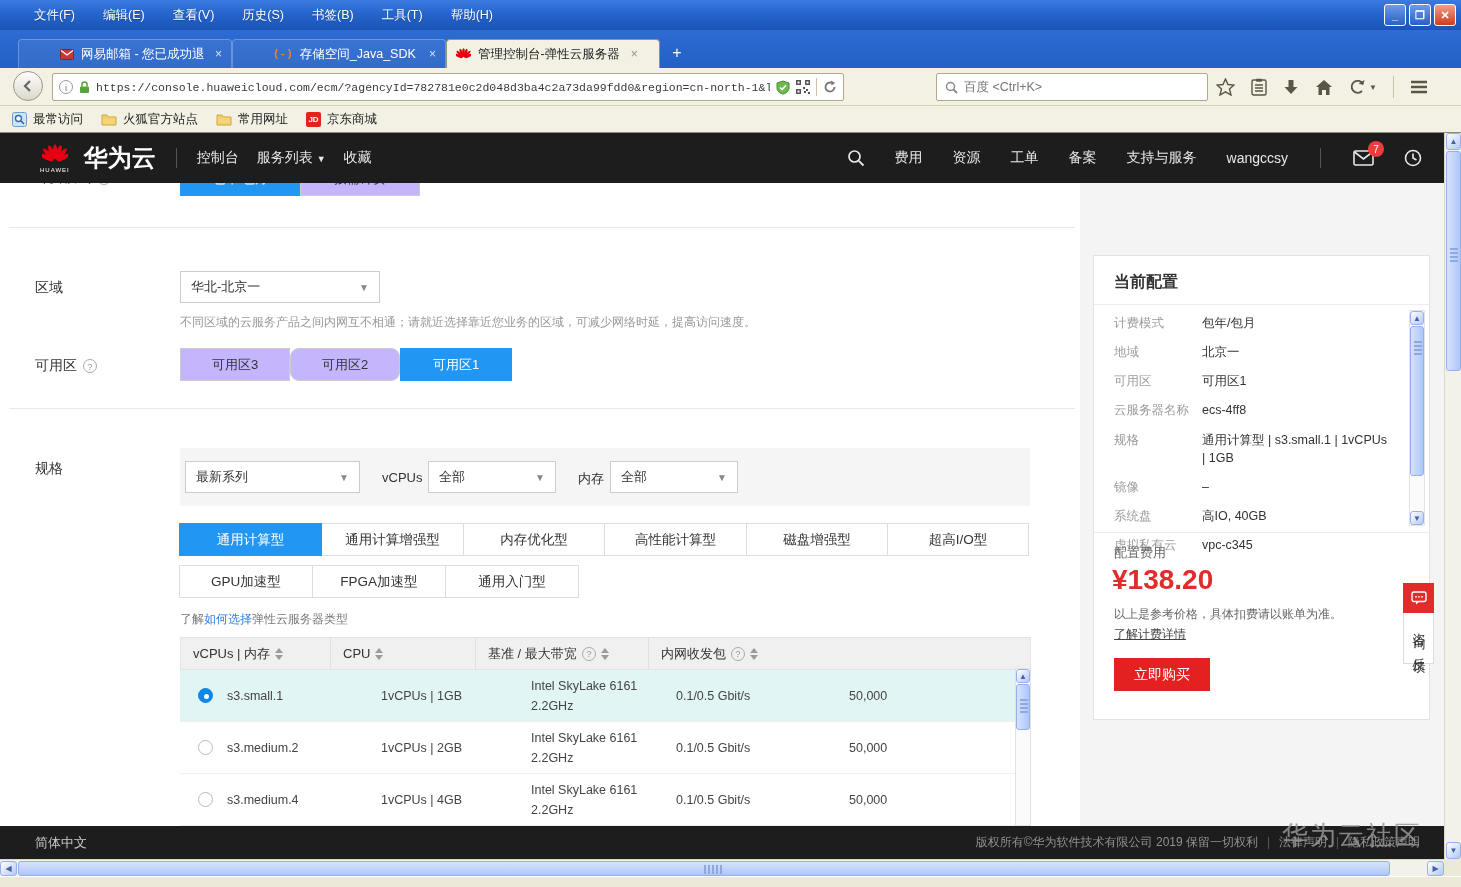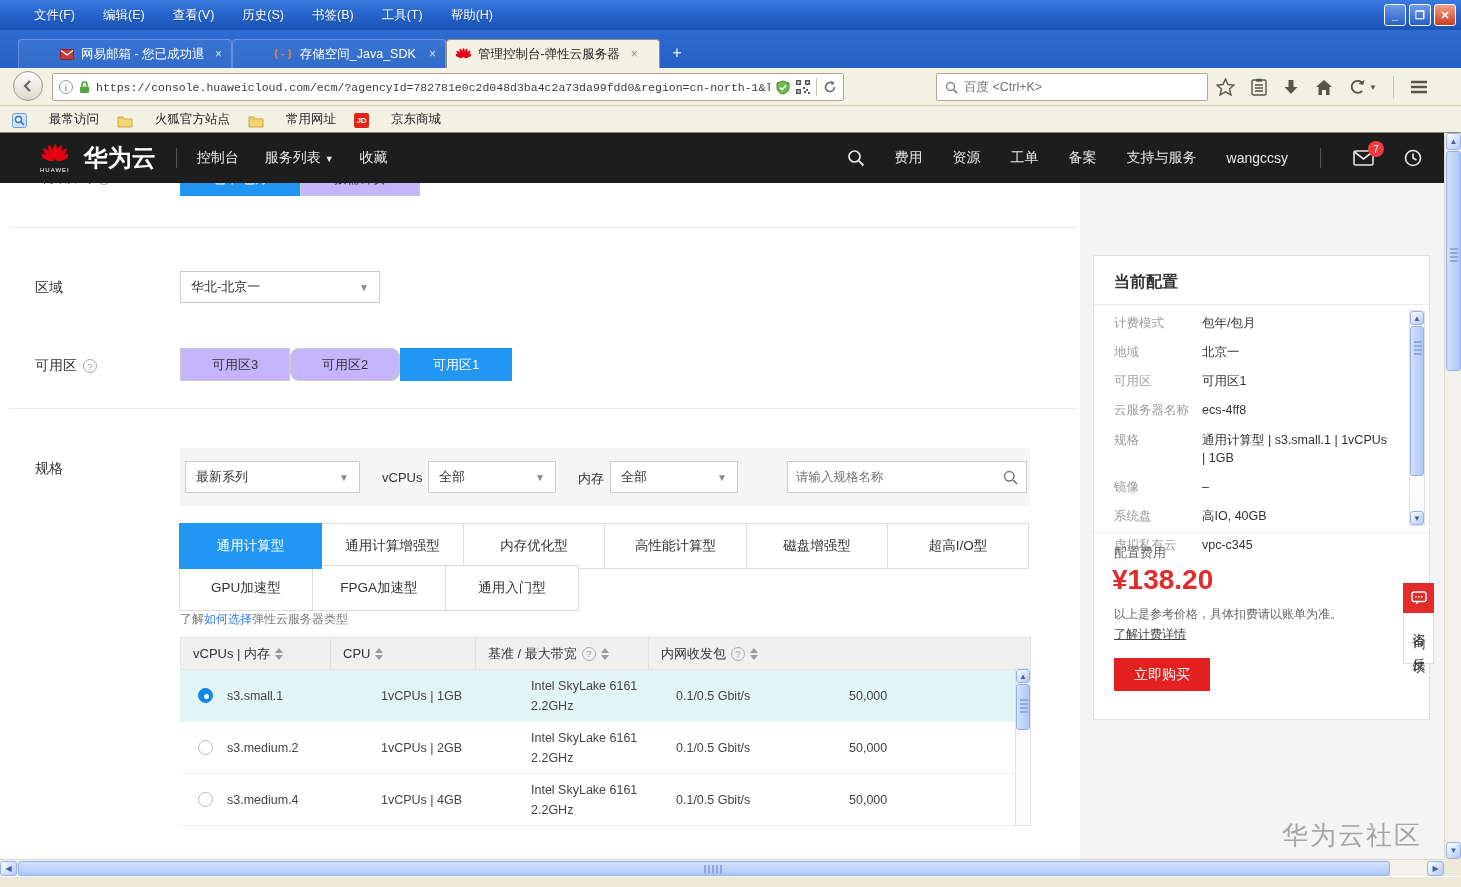--- a/index.html
+++ b/index.html
@@ -40,34 +40,34 @@
 .url-input { flex:1; border:none; outline:none; font-family:"Liberation Mono", monospace; font-size:11.5px; color:#3a3a3a; background:transparent; }
 .searchbox { position:absolute; left:936px; top:5px; width:272px; height:28px; background:#fff;
   border:1px solid #afa98e; border-radius:2px; display:flex; align-items:center; padding:0 8px; gap:6px; }
 .search-input { flex:1; border:none; outline:none; font-size:12.5px; color:#555; background:transparent; }
 .nav-icons { position:absolute; left:1216px; top:0; height:38px; display:flex; align-items:center; gap:16px; color:#55503f; }
 .nav-sep { width:1px; height:22px; background:#c9c3a9; }
 
 
 .bookmarksbar { position:absolute; left:0; top:106px; width:1461px; height:27px; background:#f3f1e4;
   border-bottom:1px solid #8f8a75; display:flex; align-items:center; padding-left:12px; gap:18px; }
-.bm-item { display:flex; align-items:flex-end; gap:22px; font-size:12.5px; color:#222; }
+.bm-item { display:flex; align-items:center; gap:6px; font-size:12.5px; color:#222; }
 .jd-icon { width:15px; height:15px; background:#e1251b; color:#fff; border-radius:2px; font-size:8px; font-weight:bold; display:flex; align-items:center; justify-content:center; }
 
 
 .viewport { position:absolute; left:0; top:133px; width:1444px; height:726px; background:#fff; overflow:hidden; }
 
 
 .console-header { position:absolute; left:0; top:0; width:1444px; height:50px; background:#1d1d1d; z-index:5;
   display:flex; align-items:center; color:#e8e8e8; }
 .brand { display:flex; flex-direction:column; align-items:center; margin-left:40px; line-height:1; }
 .brand-sub { font-size:6px; letter-spacing:1px; color:#fff; margin-top:1px; }
 .brand-name { font-size:24px; font-weight:bold; color:#fff; margin-left:14px; }
 .hdr-divider { width:1px; height:20px; background:#555; margin:0 20px; }
-.hdr-nav { display:flex; gap:26px; font-size:14px; }
+.hdr-nav { display:flex; gap:18px; font-size:14px; }
 .hdr-right { margin-left:auto; display:flex; align-items:center; gap:30px; font-size:14px; margin-right:22px; }
 .mail-wrap { position:relative; }
 .badge { position:absolute; top:-9px; right:-10px; min-width:16px; height:16px; border-radius:8px; background:#ee3b3b;
   color:#fff; font-size:10px; display:flex; align-items:center; justify-content:center; padding:0 3px; }
 
 
 .content { position:absolute; inset:0; z-index:1; }
 .right-strip { position:absolute; left:1080px; top:50px; width:364px; bottom:0; background:#f4f4f4; }
 .form-label { position:absolute; font-size:14px; color:#333; display:flex; align-items:center; gap:6px; }
 .seg-btn { position:absolute; height:34px; display:flex; align-items:center; justify-content:center;
@@ -77,21 +77,21 @@
 .select { position:absolute; height:32px; border:1px solid #ccc; background:#fff; display:flex;
   align-items:center; padding:0 10px; font-size:13px; color:#333; }
 .select .caret { margin-left:auto; color:#888; font-size:10px; }
 .hint { position:absolute; font-size:12px; color:#999; }
 .filter-band { position:absolute; left:180px; top:315px; width:850px; height:58px; background:#f5f5f5; }
 .inline-label { position:absolute; font-size:13px; color:#333; }
 .spec-search { position:absolute; left:787px; top:328px; width:240px; height:32px; background:#fff; border:1px solid #ccc;
   display:flex; align-items:center; padding:0 8px; gap:6px; }
 .spec-search input { flex:1; border:none; outline:none; font-size:12.5px; color:#999; background:transparent; }
 .type-tabs { position:absolute; left:180px; display:flex; }
-.type-tab { height:46px; border:1px solid #ddd; margin-left:-1px; background:#fff; color:#333; font-size:13.5px;
+.type-tab { height:33px; border:1px solid #ddd; margin-left:-1px; background:#fff; color:#333; font-size:13.5px;
   display:flex; align-items:center; justify-content:center; }
 .type-tab.sel { background:#2196f3; border-color:#2196f3; color:#fff; z-index:1; }
 .help-line { position:absolute; left:180px; top:478px; font-size:12px; color:#777; }
 .help-line .lnk { color:#2f7ee8; }
 
 
 .spec-table { position:absolute; left:180px; top:504px; width:851px; }
 .t-head { display:flex; height:33px; background:#f0f0f0; border:1px solid #e3e3e3; font-size:13px; color:#333; }
 .t-head .th { display:flex; align-items:center; gap:5px; padding-left:12px; border-right:1px solid #e0e0e0; }
 .t-head .th:last-child { border-right:none; }
@@ -401,20 +401,21 @@
     <div class="seg-btn sel" style="left:180px; top:29px; width:120px;">包年/包月</div>
     <div class="seg-btn" style="left:300px; top:29px; width:120px;">按需计费</div>
 
     <div class="hr" style="top:94px;"></div>
 
     <div class="form-label" style="left:35px; top:146px;">区域</div>
     <div class="select" style="left:180px; top:138px; width:200px;">
       <span>华北-北京一</span>
       <span class="caret">▼</span>
     </div>
+    <div class="hint" style="left:180px; top:181px;">不同区域的云服务产品之间内网互不相通；请就近选择靠近您业务的区域，可减少网络时延，提高访问速度。</div>
 
     <div class="form-label" style="left:35px; top:224px;">
       <span>可用区</span>
         <span class="q-icon">?</span>
     </div>
     <div class="seg-btn" style="left:180px; top:215px; width:110px; height:33px;">可用区3</div>
     <div class="seg-btn" style="left:290px; top:215px; width:110px; height:33px;border-radius:9px;">可用区2</div>
     <div class="seg-btn sel" style="left:400px; top:215px; width:112px; height:33px;">可用区1</div>
 
     <div class="hr" style="top:275px;"></div>
@@ -427,29 +428,20 @@
     </div>
     <span class="inline-label" style="left:382px; top:337px;">vCPUs</span>
     <div class="select" style="left:428px; top:328px; width:128px;">
       <span>全部</span>
       <span class="caret">▼</span>
     </div>
     <span class="inline-label" style="left:578px; top:337px;">内存</span>
     <div class="select" style="left:610px; top:328px; width:128px;">
       <span>全部</span>
       <span class="caret">▼</span>
-    </div>
-    <div class="spec-search">
-      <input placeholder="请输入规格名称" style="">
-      <span>
-        <svg width="15" height="15" viewBox="0 0 15 15">
-            <circle cx="6.3" cy="6.3" r="4.8" stroke="#777" stroke-width="1.5" fill="none"></circle>
-            <path d="M10 10 L14 14" stroke="#777" stroke-width="1.7"></path>
-          </svg>
-      </span>
     </div>
 
     <div class="type-tabs" style="top:390px;">
       <div class="type-tab sel" style="width:143px;">通用计算型</div>
       <div class="type-tab" style="width:143px;">通用计算增强型</div>
       <div class="type-tab" style="width:142px;">内存优化型</div>
       <div class="type-tab" style="width:143px;">高性能计算型</div>
       <div class="type-tab" style="width:142px;">磁盘增强型</div>
       <div class="type-tab" style="width:142px;">超高I/O型</div>
     </div>
@@ -595,20 +587,30 @@
             <circle cx="5" cy="5.8" r="0.9" fill="#fff"></circle>
             <circle cx="8" cy="5.8" r="0.9" fill="#fff"></circle>
             <circle cx="11" cy="5.8" r="0.9" fill="#fff"></circle>
           </svg>
       </div>
       <div class="fb-tab">
         <span class="fb-text">咨询·反馈</span>
       </div>
     </div>
 
+    <div class="console-footer">
+      <span class="footer-lang">简体中文</span>
+      <div class="footer-right">
+        <span>版权所有©华为软件技术有限公司 2019 保留一切权利</span>
+        <span class="f-sep"></span>
+        <span>法律声明</span>
+        <span class="f-sep"></span>
+        <span>隐私政策声明</span>
+      </div>
+    </div>
     <div class="watermark">华为云社区</div>
   </div>
 </div>
 
 <div class="xp-track-v" style="left:1444px; top:133px; width:17px; height:726px;">
   <div class="xp-btn-sb" style="left:1px; top:0px; width:15px; height:17px;">▲</div>
   <div class="xp-thumb-v" style="left:1px; top:18px; width:15px; height:220px;">
       <div class="grip-v" style="top:96px;"></div>
     </div>
   <div class="xp-btn-sb" style="left:1px; bottom:0px; width:15px; height:17px;">▼</div>

